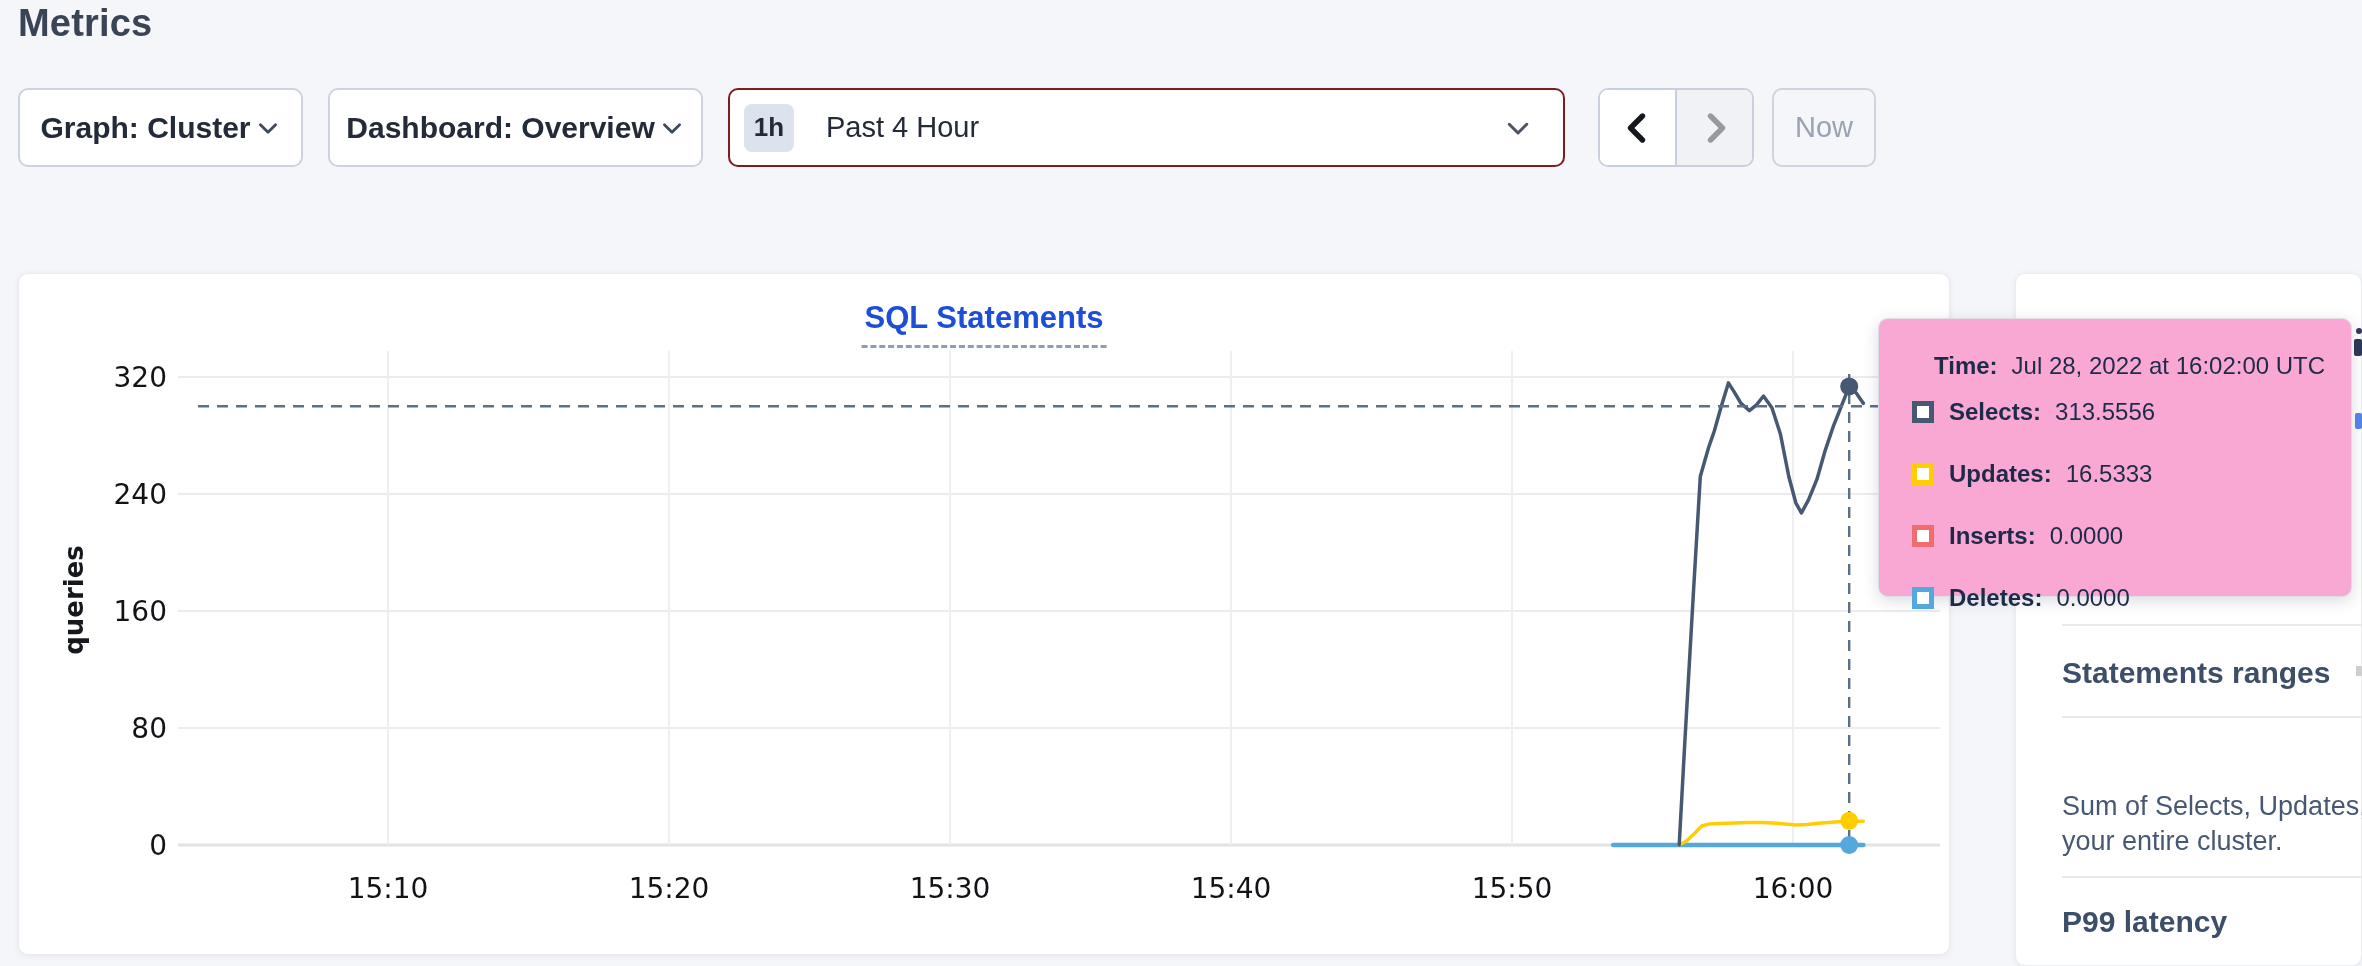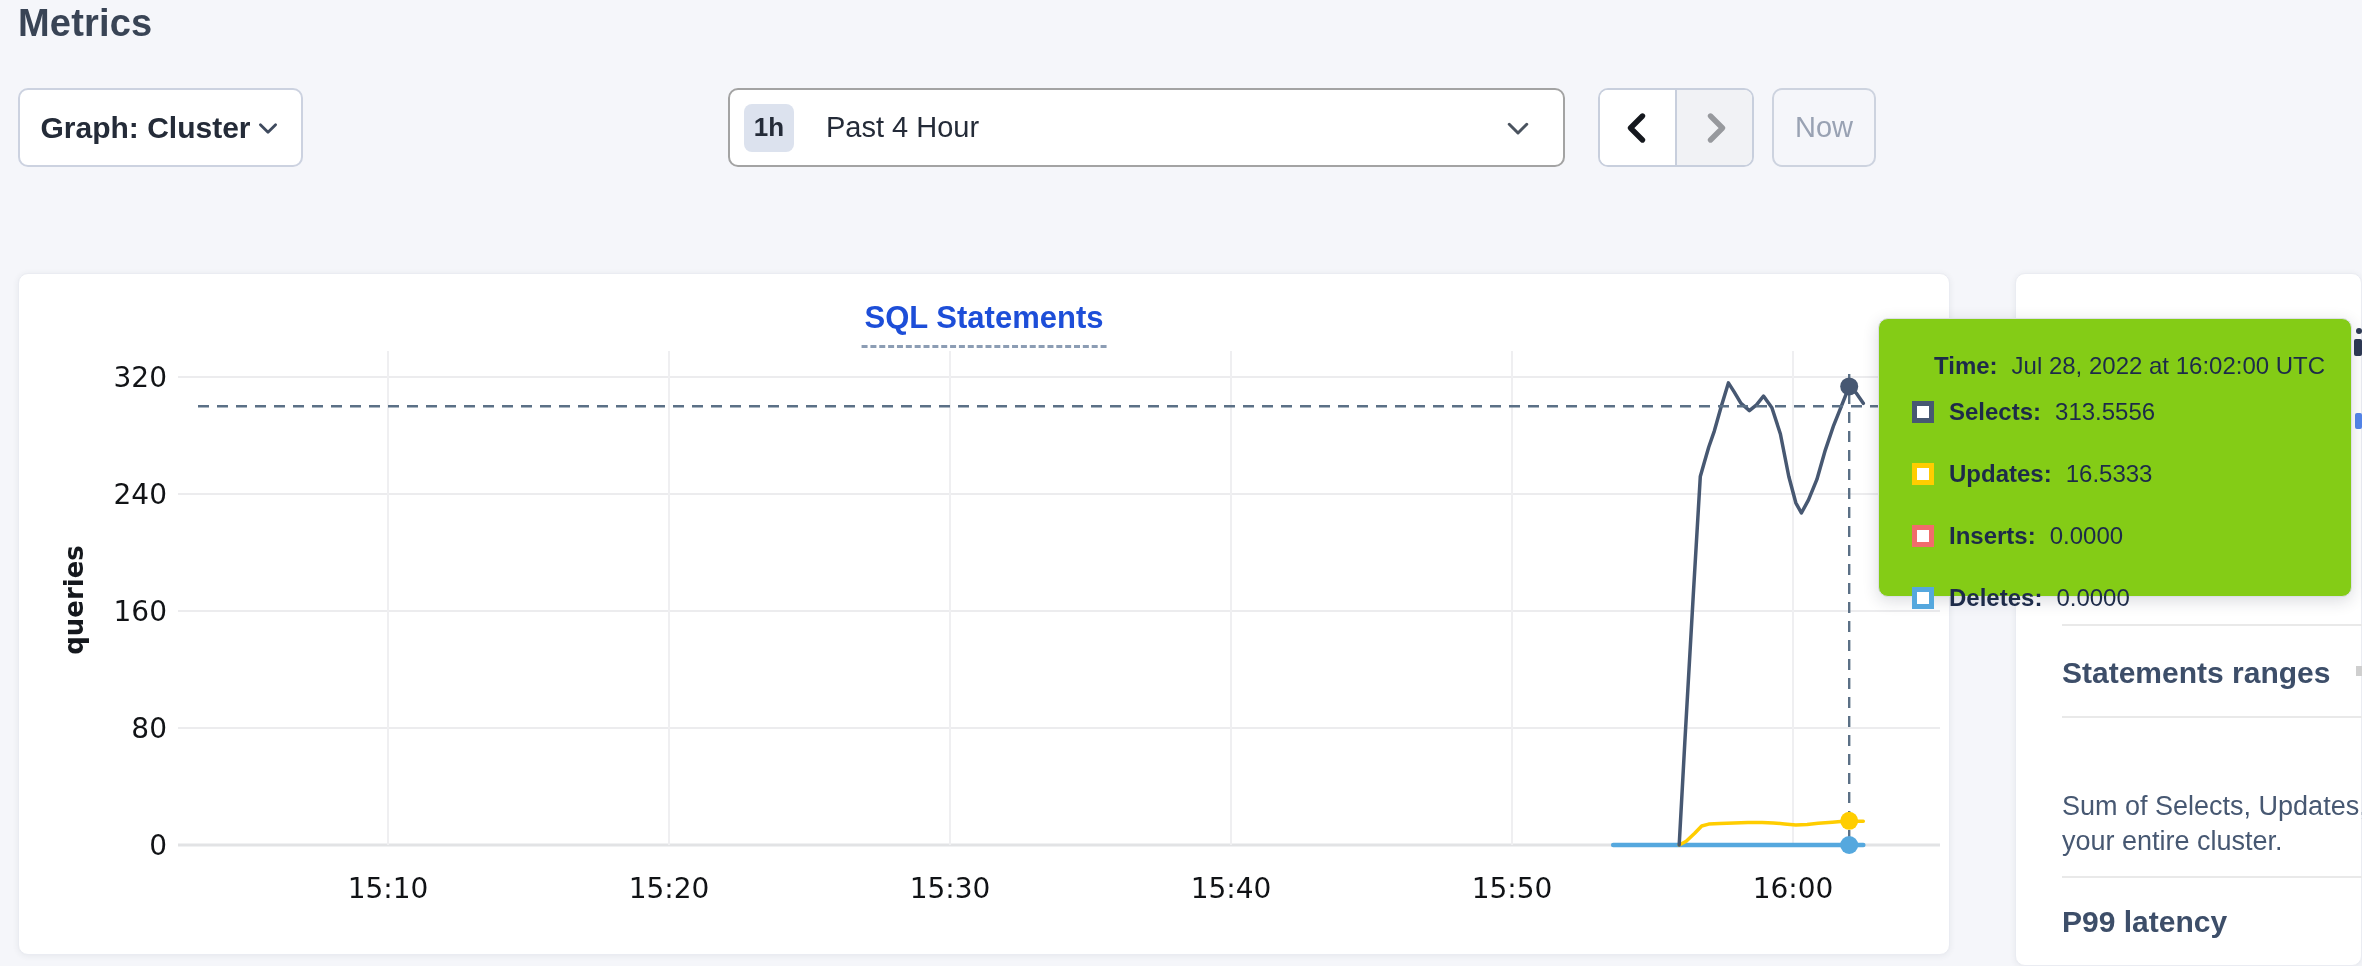--- a/index.html
+++ b/index.html
@@ -11,21 +11,21 @@
   .page-title { position: absolute; left: 18px; top: 0px; font-size: 38px; line-height: 1.25;
     font-weight: 600; color: #394455; letter-spacing: 0.2px; }
 
   .btn { position: absolute; top: 88px; height: 79px; display: flex; align-items: center;
     justify-content: center; background: #fff; border: 2px solid #ccd2e0; border-radius: 10px;
     font-family: inherit; font-size: 30px; font-weight: 700; color: #242b38; cursor: pointer; gap: 4px; }
   #graph-btn { left: 18px; width: 285px; }
   #dashboard-btn { left: 328px; width: 375px; }
 
   .time-selector { position: absolute; top: 88px; left: 728px; width: 837px; height: 79px;
-    background: #fff; border: 2px solid #a3a3a3; border-radius: 10px; display: flex;
+    background: #fff; border: 2px solid #7f1d1d; border-radius: 10px; display: flex;
     align-items: center; padding: 0 30px 0 14px; cursor: pointer; }
   .time-badge { background: #dce2ee; border-radius: 8px; width: 50px; height: 48px; display: flex;
     align-items: center; justify-content: center; font-size: 26px; font-weight: 700; color: #242b38; }
   .time-label { margin-left: 32px; font-size: 29px; font-weight: 400; color: #242b38; }
   .time-chev { margin-left: auto; display: flex; }
 
   .arrow-group { position: absolute; left: 1598px; top: 88px; width: 156px; height: 79px;
     border: 2px solid #c8cfdd; border-radius: 10px; display: flex; overflow: hidden; background: #fff; }
   .arrow-cell { flex: 1; display: flex; align-items: center; justify-content: center; cursor: pointer; }
   .arrow-cell.prev { background: #fff; border-right: 2px solid #c8cfdd; }
@@ -42,21 +42,21 @@
 
   .chart-title { position: absolute; left: 984px; top: 300px; transform: translateX(-50%);
     font-size: 31px; font-weight: 700; color: #1d4ed8; padding: 0 3px 9px 3px;
     border-bottom: 3px dashed #8c9db4; z-index: 2; white-space: nowrap; cursor: help; }
 
   #chart-svg { position: absolute; left: 0; top: 0; width: 2362px; height: 966px; z-index: 1;
     pointer-events: none; font-family: "DejaVu Sans", "Liberation Sans", sans-serif; }
 
   
   .tooltip { position: absolute; left: 1878px; top: 318px; width: 474px; height: 279px;
-    background: #84cc16; border: 1px solid #dcdfe6; border-radius: 10px; z-index: 7;
+    background: #f9a8d4; border: 1px solid #dcdfe6; border-radius: 10px; z-index: 7;
     box-shadow: 0 4px 16px rgba(30,40,60,.16); color: #1d2b49; }
   .tt-time { position: absolute; left: 55px; top: 33px; font-size: 24px; white-space: nowrap; }
   .tt-time b { font-weight: 700; margin-right: 14px; }
   .tt-rows { position: absolute; left: 33px; top: 81px; display: flex; flex-direction: column; gap: 38px; }
   .tt-row { display: flex; align-items: center; font-size: 24px; height: 24px; white-space: nowrap; }
   .swatch { width: 22px; height: 22px; border: 5px solid #000; background: #fff; margin-right: 15px; flex: none; }
   .tt-label { font-weight: 700; margin-right: 14px; }
 
   
   .divider { position: absolute; left: 2062px; width: 300px; height: 2px; background: #e9e9e9; z-index: 2; }
@@ -78,20 +78,26 @@
 
   <h1 class="page-title">Metrics</h1>
 
   <button class="btn" id="graph-btn">
     <span>Graph: Cluster</span>
     <svg width="26" height="26" viewBox="0 0 24 24">
       <polyline points="5,9 12,16 19,9" fill="none" stroke="#3f4a5e" stroke-width="2.6" stroke-linecap="round" stroke-linejoin="round"></polyline>
     </svg>
   </button>
 
+  <button class="btn" id="dashboard-btn">
+    <span>Dashboard: Overview</span>
+    <svg width="26" height="26" viewBox="0 0 24 24">
+      <polyline points="5,9 12,16 19,9" fill="none" stroke="#3f4a5e" stroke-width="2.6" stroke-linecap="round" stroke-linejoin="round"></polyline>
+    </svg>
+  </button>
 
   <div class="time-selector">
     <span class="time-badge">1h</span>
     <span class="time-label">Past 4 Hour</span>
     <span class="time-chev">
       <svg width="30" height="30" viewBox="0 0 24 24">
         <polyline points="5,9 12,16 19,9" fill="none" stroke="#4a535f" stroke-width="2.4" stroke-linecap="round" stroke-linejoin="round"></polyline>
       </svg>
     </span>
   </div>

